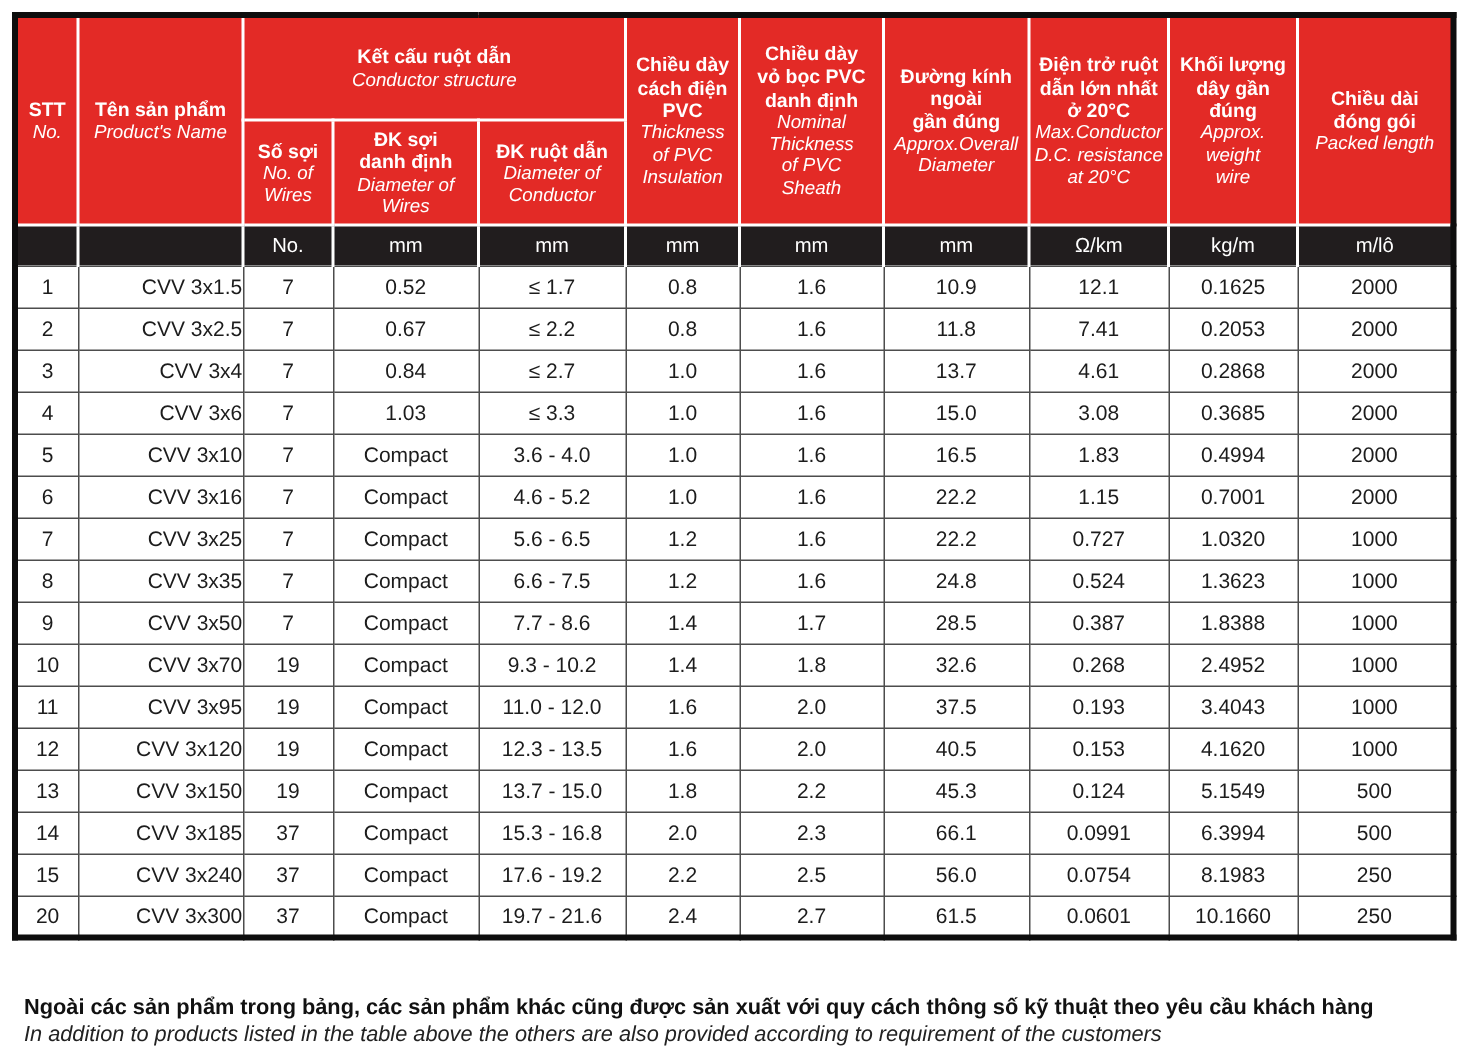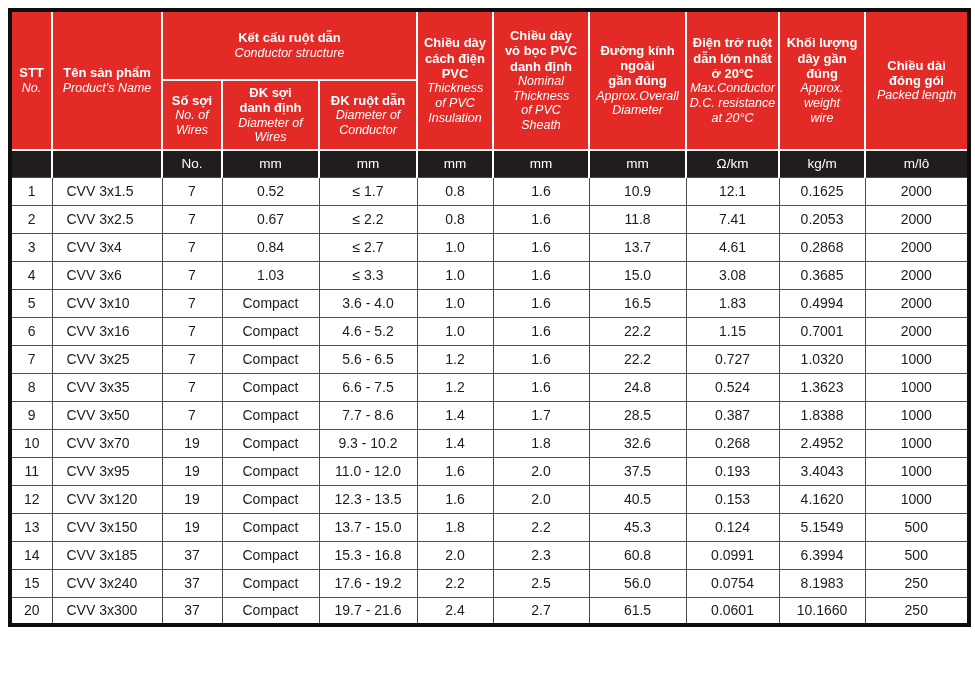--- a/index.html
+++ b/index.html
@@ -51,21 +51,21 @@
 
   
   tbody td {
     border: 1px solid #4d4d4d;
     color: #1c1c1c;
     font-size: 14px;
     text-align: center;
     height: 28px;
     background: #ffffff;
   }
-  tbody td.name-col { text-align: left; padding-left: 14px; }
+  tbody td.name-col { text-align: right; padding-left: 14px; }
 
   
   .footnote { position: absolute; top: 655px; left: 8px; width: 960px; }
   .footnote .note-vi { font-weight: bold; font-size: 14.5px; color: #111; line-height: 1.25; }
   .footnote .note-en { font-style: italic; font-size: 14.5px; color: #222; line-height: 1.25; }
 </style>
 </head>
 <body>
 
 <div class="page">
@@ -346,21 +346,21 @@
           <td>500</td>
         </tr>
         <tr>
           <td>14</td>
           <td class="name-col">CVV 3x185</td>
           <td>37</td>
           <td>Compact</td>
           <td>15.3 - 16.8</td>
           <td>2.0</td>
           <td>2.3</td>
-          <td>60.8</td>
+          <td>66.1</td>
           <td>0.0991</td>
           <td>6.3994</td>
           <td>500</td>
         </tr>
         <tr>
           <td>15</td>
           <td class="name-col">CVV 3x240</td>
           <td>37</td>
           <td>Compact</td>
           <td>17.6 - 19.2</td>
@@ -381,14 +381,16 @@
           <td>2.7</td>
           <td>61.5</td>
           <td>0.0601</td>
           <td>10.1660</td>
           <td>250</td>
         </tr>
       </tbody>
   </table>
 
   <div class="footnote">
+    <p class="note-vi">Ngoài các sản phẩm trong bảng, các sản phẩm khác cũng được sản xuất với quy cách thông số kỹ thuật  theo yêu cầu khách hàng</p>
+    <p class="note-en">In addition to products listed in the table above the others are also provided according to requirement of the customers</p>
   </div>
 </div>
 
 </body></html>

